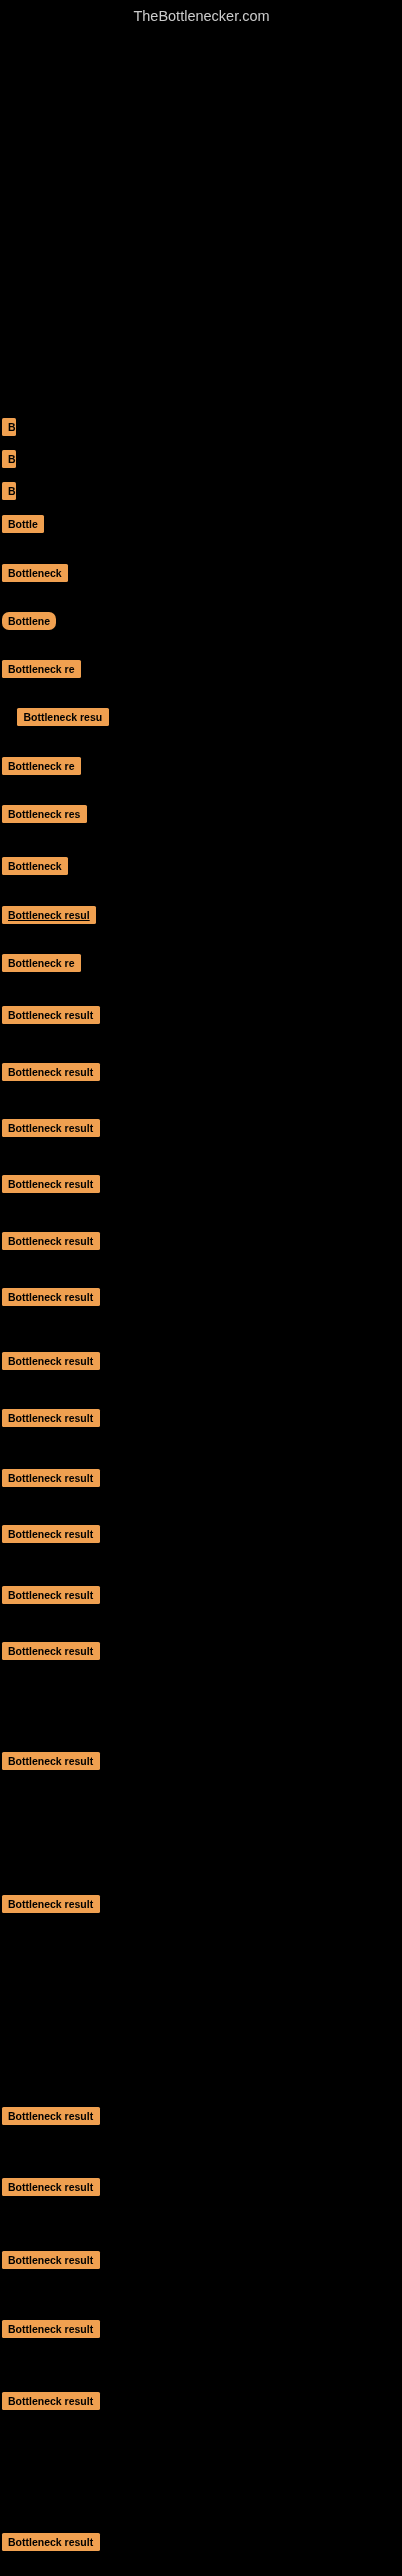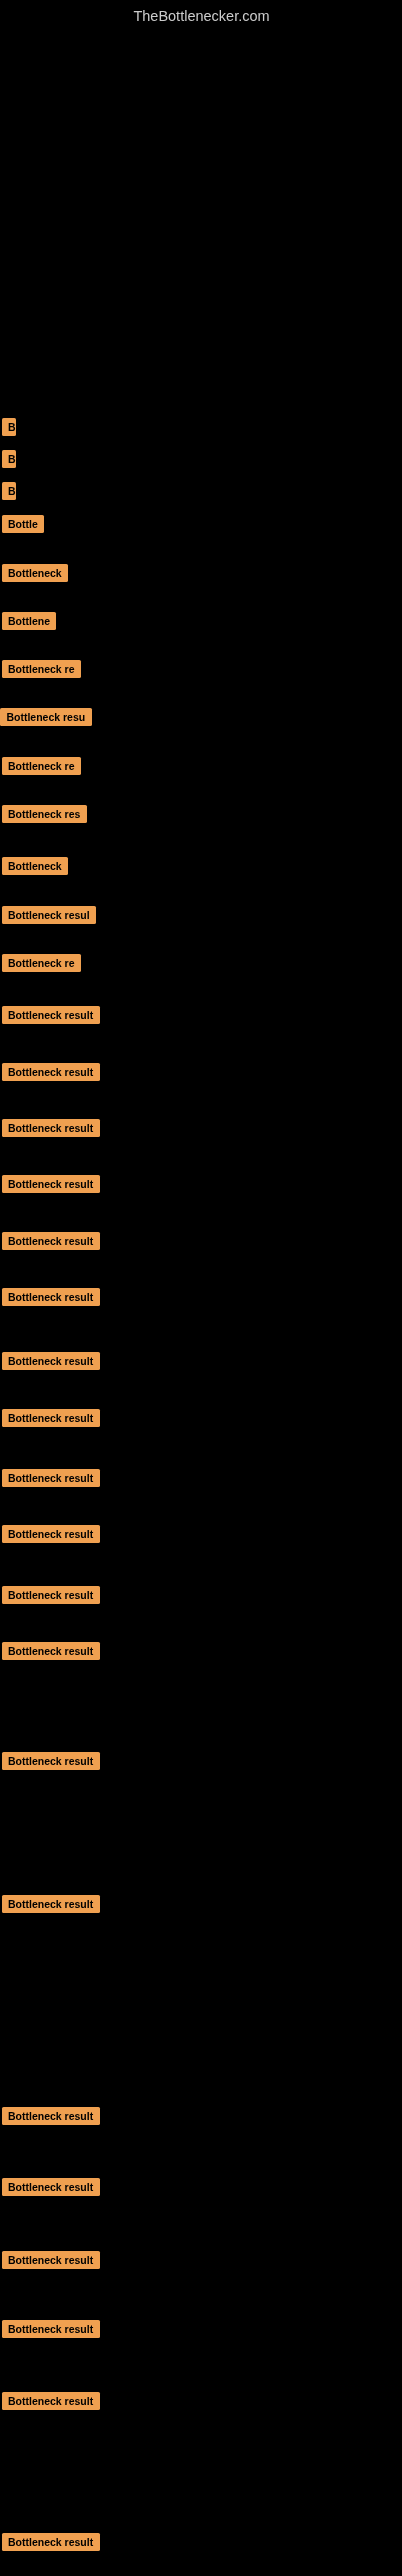--- a/index.html
+++ b/index.html
@@ -39,27 +39,27 @@
 <body>
 
 <div class="site-title">TheBottlenecker.com</div>
 
 <div id="labels-container">
     <div class="row" style="top: 418px; left: 1.6px;"><span class="bottleneck-label" style="max-width: 14.5px;">B</span></div>
     <div class="row" style="top: 450px; left: 1.6px;"><span class="bottleneck-label" style="max-width: 14.5px;">B</span></div>
     <div class="row" style="top: 482px; left: 1.6px;"><span class="bottleneck-label" style="max-width: 14.5px;">B</span></div>
     <div class="row" style="top: 515px; left: 1.6px; text-decoration: underline;"><span class="bottleneck-label" style="max-width: 44px;">Bottle</span></div>
     <div class="row" style="top: 564px; left: 1.6px;"><span class="bottleneck-label" style="max-width: 68px;">Bottleneck</span></div>
-    <div class="row" style="top: 612px; left: 1.6px;"><span class="bottleneck-label" style="max-width: 58px;">Bottlene</span></div>
+    <div class="row" style="top: 612px; left: 1.6px;"><span class="bottleneck-label" style="max-width: 58px; border-radius: 7px;">Bottlene</span></div>
     <div class="row" style="top: 660px; left: 1.6px;"><span class="bottleneck-label" style="max-width: 89px;">Bottleneck re</span></div>
-    <div class="row" style="top: 708px; left: 0; text-decoration: underline;"><span class="bottleneck-label" style="max-width: 105px;">Bottleneck resu</span></div>
+    <div class="row" style="top: 708px; left: 17px; text-decoration: underline;"><span class="bottleneck-label" style="max-width: 105px;">Bottleneck resu</span></div>
     <div class="row" style="top: 757px; left: 1.6px;"><span class="bottleneck-label" style="max-width: 90px;">Bottleneck re</span></div>
     <div class="row" style="top: 805px; left: 1.6px;"><span class="bottleneck-label" style="max-width: 97px; text-align: center;">Bottleneck res</span></div>
     <div class="row" style="top: 857px; left: 1.6px;"><span class="bottleneck-label" style="max-width: 71px;">Bottleneck</span></div>
-    <div class="row" style="top: 906px; left: 1.6px;"><span class="bottleneck-label" style="max-width: 109px;">Bottleneck resul</span></div>
+    <div class="row" style="top: 906px; left: 1.6px;"><span class="bottleneck-label" style="max-width: 109px; text-decoration: underline;">Bottleneck resul</span></div>
     <div class="row" style="top: 954px; left: 1.6px;"><span class="bottleneck-label" style="max-width: 89px;">Bottleneck re</span></div>
     <div class="row" style="top: 1006px; left: 1.6px;"><span class="bottleneck-label" style="max-width: 119px;">Bottleneck result</span></div>
     <div class="row" style="top: 1063px; left: 1.6px;"><span class="bottleneck-label" style="max-width: 119px;">Bottleneck result</span></div>
     <div class="row" style="top: 1119px; left: 1.6px;"><span class="bottleneck-label" style="max-width: 119px;">Bottleneck result</span></div>
     <div class="row" style="top: 1175px; left: 1.6px;"><span class="bottleneck-label" style="max-width: 119px;">Bottleneck result</span></div>
     <div class="row" style="top: 1232px; left: 1.6px;"><span class="bottleneck-label" style="max-width: 119px;">Bottleneck result</span></div>
     <div class="row" style="top: 1288px; left: 1.6px;"><span class="bottleneck-label" style="max-width: 119px;">Bottleneck result</span></div>
     <div class="row" style="top: 1352px; left: 1.6px;"><span class="bottleneck-label" style="max-width: 119px;">Bottleneck result</span></div>
     <div class="row" style="top: 1409px; left: 1.6px;"><span class="bottleneck-label" style="max-width: 119px;">Bottleneck result</span></div>
     <div class="row" style="top: 1469px; left: 1.6px;"><span class="bottleneck-label" style="max-width: 119px;">Bottleneck result</span></div>

